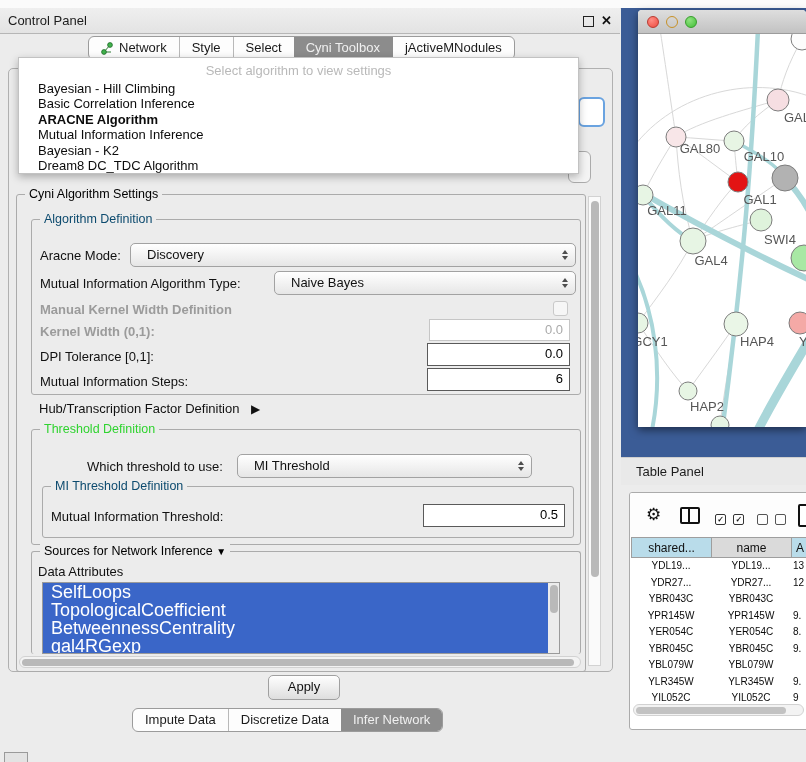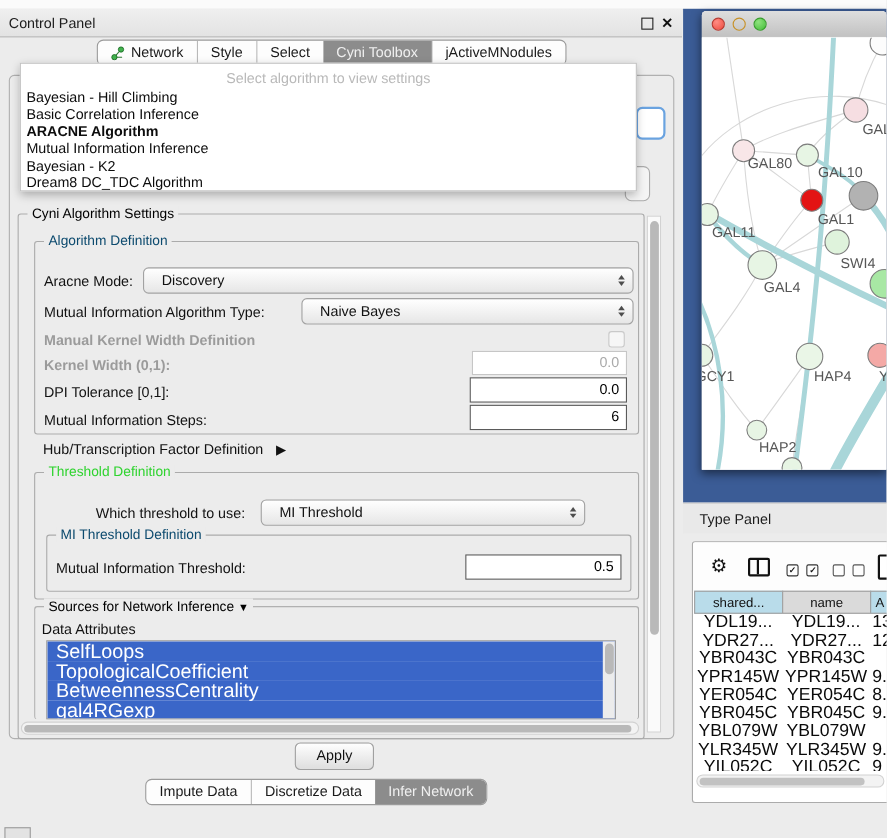--- a/index.html
+++ b/index.html
@@ -15,21 +15,21 @@
   .tabbar{display:flex;border:1px solid #9b9b9b;border-radius:6px;overflow:hidden;background:#fdfdfd;height:22px;}
   .seg{font-size:13px;line-height:22px;padding:0 12px;color:#1a1a1a;white-space:nowrap;display:flex;align-items:center;gap:5px;}
   .seg.sep{border-left:1px solid #b9b9b9;}
   .seg.sel{background:#8c8c8c;color:#f0f0f0;}
   .content-panel{left:8px;top:68px;width:603px;height:602px;border:1px solid #b0b0b0;border-radius:5px;background:#ececec;}
   .frag-blue{left:578px;top:97px;width:23px;height:26px;border:2px solid #6aa3e0;border-radius:6px;background:#fff;}
   .frag-field{left:568px;top:151px;width:21px;height:30px;border:1px solid #ababab;border-radius:6px;background:#f4f4f4;}
   .dropdown{left:18px;top:57px;width:559px;height:115px;background:#fff;border:1px solid #c2c2c2;
     box-shadow:0 3px 8px rgba(0,0,0,.28);}
   .dd-ph{height:18px;margin-top:5px;text-align:center;font-size:13px;color:#b9b9b9;}
-  .dd-item{height:15.4px;line-height:15.4px;font-size:13px;color:#0c0c0c;padding-left:5px;white-space:nowrap;}
+  .dd-item{height:15.4px;line-height:15.4px;font-size:13px;color:#0c0c0c;padding-left:19px;white-space:nowrap;}
   .dd-item.sel{font-weight:bold;}
   .grp{position:absolute;border:1px solid #ababab;border-radius:3px;}
   .grplbl{position:absolute;top:-8px;left:8px;background:#ececec;padding:0 4px;font-size:12.5px;color:#000000;white-space:nowrap;}
   .grplbl.blue{color:#0c4a6e;}
   .grplbl.green{color:#2fd32f;}
   .lbl{position:absolute;font-size:13px;color:#111;white-space:nowrap;}
   .lbl.b{font-weight:normal;}
   .lbl.dis{color:#9b9b9b;font-weight:bold;}
   .combo{position:absolute;border:1px solid #a2a2a2;border-radius:5px;background:linear-gradient(#ffffff,#e6e6e6);
     font-size:13px;color:#111;}
@@ -63,21 +63,21 @@
   .table-box{left:629px;top:492px;width:177px;height:236px;background:#fff;border:1px solid #ababab;border-radius:3px 0 0 3px;overflow:hidden;}
   .tb-toolbar{position:absolute;left:0;top:0;width:100%;height:44px;background:#fdfdfd;}
   .icon-split{position:absolute;width:16px;height:13px;border:2px solid #111;border-radius:2px;}
   .icon-split div{position:absolute;left:6px;top:0;width:2px;height:13px;background:#111;}
   .cbx{display:inline-block;width:9px;height:9px;border:1.5px solid #333;border-radius:2px;font-size:8px;font-weight:bold;
     line-height:9px;text-align:center;color:#111;vertical-align:middle;}
   .icon-doc{position:absolute;width:14px;height:19px;border:2px solid #111;border-radius:2px;background:#fff;}
   .th{position:absolute;top:44px;height:21px;border:1px solid #9e9e9e;box-sizing:border-box;
     font-size:12px;text-align:center;line-height:20px;color:#111;}
   .rows{position:absolute;left:1px;top:65px;width:176px;height:143px;overflow:hidden;}
-  .tr{height:16.5px;line-height:16.5px;font-size:16px;color:#0a0a0a;position:relative;white-space:nowrap;}
+  .tr{height:16.5px;line-height:16.5px;font-size:10px;color:#0a0a0a;position:relative;white-space:nowrap;}
   .td{position:absolute;top:0;text-align:center;overflow:hidden;}
   svg text{font-family:"Liberation Sans", sans-serif;font-size:13px;fill:#565656;}
 </style>
 </head>
 <body>
 
 <div class="abs top-strip"></div>
 
 <div class="abs cp-titlebar">
   <span class="cp-title">Control Panel</span>
@@ -288,21 +288,21 @@
           <text x="119" y="312" text-anchor="middle">HAP4</text>
           <text x="161" y="312">Y</text>
           <text x="69" y="377" text-anchor="middle">HAP2</text>
         </g>
       </svg>
     </div>
   </div>
 </div>
 
 <div class="abs tp-titlebar">
-  <span class="tp-title">Type Panel</span>
+  <span class="tp-title">Table Panel</span>
 </div>
 
 <div class="abs table-box">
   <div class="tb-toolbar">
     <span style="position:absolute;left:16px;top:11px;font-size:17px;color:#111;">⚙</span>
     <div class="icon-split" style="left:50px;top:14px;">
         <div></div>
       </div>
     <span style="position:absolute;left:85px;top:17px;">
       <span class="cbx">✓</span>

